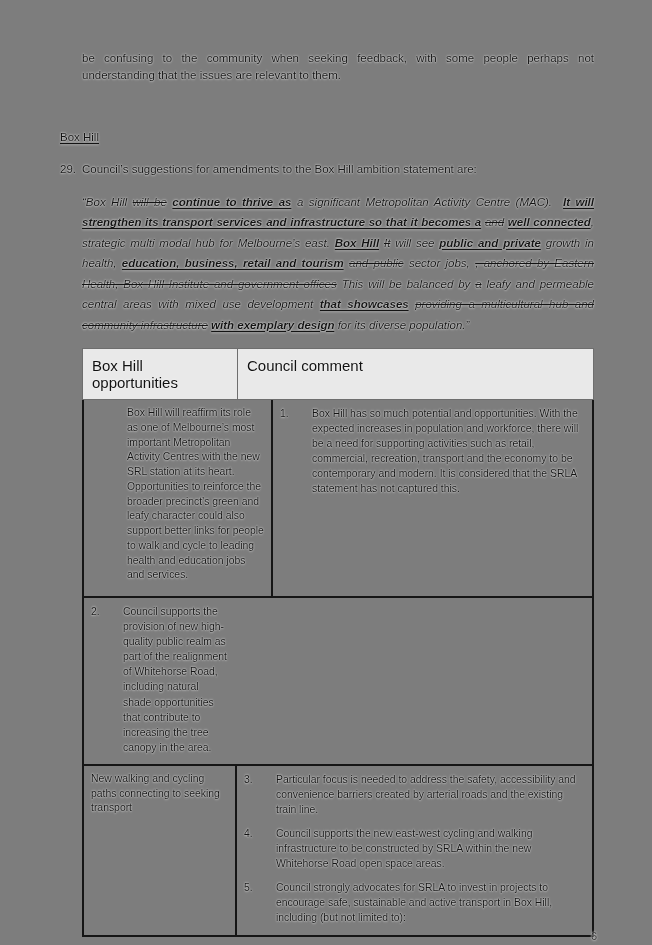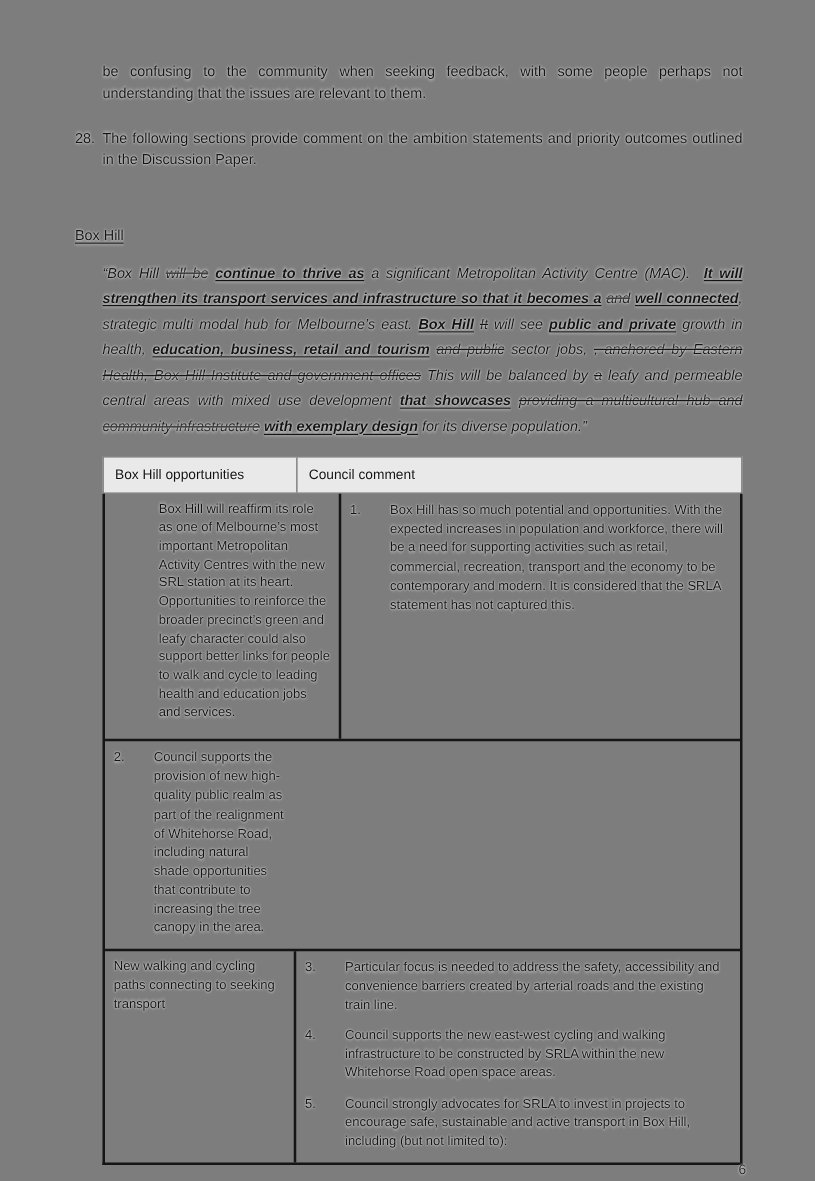--- a/index.html
+++ b/index.html
@@ -22,48 +22,48 @@
   .quote{
     margin:14px 0 0 82px;width:512px;
     font-style:italic;font-size:11.5px;line-height:1.78;
     text-align:justify;
   }
   .quote .b{font-weight:bold;}
   .quote .u{text-decoration:underline;text-underline-offset:2px;}
   .quote .x{text-decoration:line-through;}
   .tbl{margin:13px 0 0 82px;width:512px;box-sizing:border-box;font-size:10.4px;}
   .thead{display:grid;grid-template-columns:155px 1fr;background:#e9e9e9;border:1px solid #6e6e6e;box-sizing:border-box;}
-  .hcell{padding:8px 9px;font-size:11px;color:#111;}
+  .hcell{padding:8px 9px;font-size:15px;color:#111;}
   .hcell:first-child{border-right:1px solid #6e6e6e;}
   .tbody{border:2px solid #151515;border-top:none;box-sizing:border-box;}
   .trow{display:grid;grid-template-columns:153px 1fr;}
   .trow + .trow{border-top:2px solid #151515;}
   .cell-left{border-right:2px solid #151515;padding:6px 7px 9px 7px;line-height:1.42;box-sizing:border-box;}
   .cell-right{padding:6px 10px 9px 7px;line-height:1.45;box-sizing:border-box;}
   .citem{display:grid;grid-template-columns:32px 1fr;}
   .citem + .citem{margin-top:9px;}
   .r1{min-height:196px;margin-left:36px;}
   .r2{min-height:66px;}
   .r3{min-height:159px;}
   .pagenum{position:absolute;right:55px;bottom:3px;font-size:11px;color:#2a2a2a;}
 </style>
 </head>
 <body>
 
 <div class="doc halo">
 
   <p class="bodytext para-cont">be confusing to the community when seeking feedback, with some people perhaps not understanding that the issues are relevant to them.</p>
 
-  <div class="bodytext numpara">
-    <span class="num">28.</span>
-    <span class="ptext">The following sections provide comment on the ambition statements and priority outcomes outlined in the Discussion Paper.</span>
-  </div>
 
   <div class="heading">Box Hill</div>
 
+  <div class="bodytext numpara">
+    <span class="num">29.</span>
+    <span class="ptext">Council’s suggestions for amendments to the Box Hill ambition statement are:</span>
+  </div>
 
   <div class="quote" id="quote"><span class="">“Box Hill </span><span class="x">will be</span><span class=""> </span><span class="b u ">continue to thrive as</span><span class=""> a significant Metropolitan Activity Centre (MAC). &nbsp;</span><span class="b u ">It will strengthen its transport services and infrastructure so that it becomes a</span><span class=""> </span><span class="x">and</span><span class=""> </span><span class="b u ">well connected</span><span class="">, strategic multi modal hub for Melbourne’s east. </span><span class="b u ">Box Hill</span><span class=""> </span><span class="x">It</span><span class=""> will see </span><span class="b u ">public and private</span><span class=""> growth in health, </span><span class="b u ">education, business, retail and tourism</span><span class=""> </span><span class="x">and public</span><span class=""> sector jobs, </span><span class="x">, anchored by Eastern Health, Box Hill Institute and government offices</span><span class=""> This will be balanced by </span><span class="x">a</span><span class=""> leafy and permeable central areas with mixed use development </span><span class="b u ">that showcases</span><span class=""> </span><span class="x">providing a multicultural hub and community infrastructure</span><span class=""> </span><span class="b u ">with exemplary design</span><span class=""> for its diverse population.”</span></div>
 
 
   <div class="tbl">
     <div class="thead">
       <div class="hcell">Box Hill opportunities</div>
       <div class="hcell">Council comment</div>
     </div>
     <div class="tbody" id="tbody">

